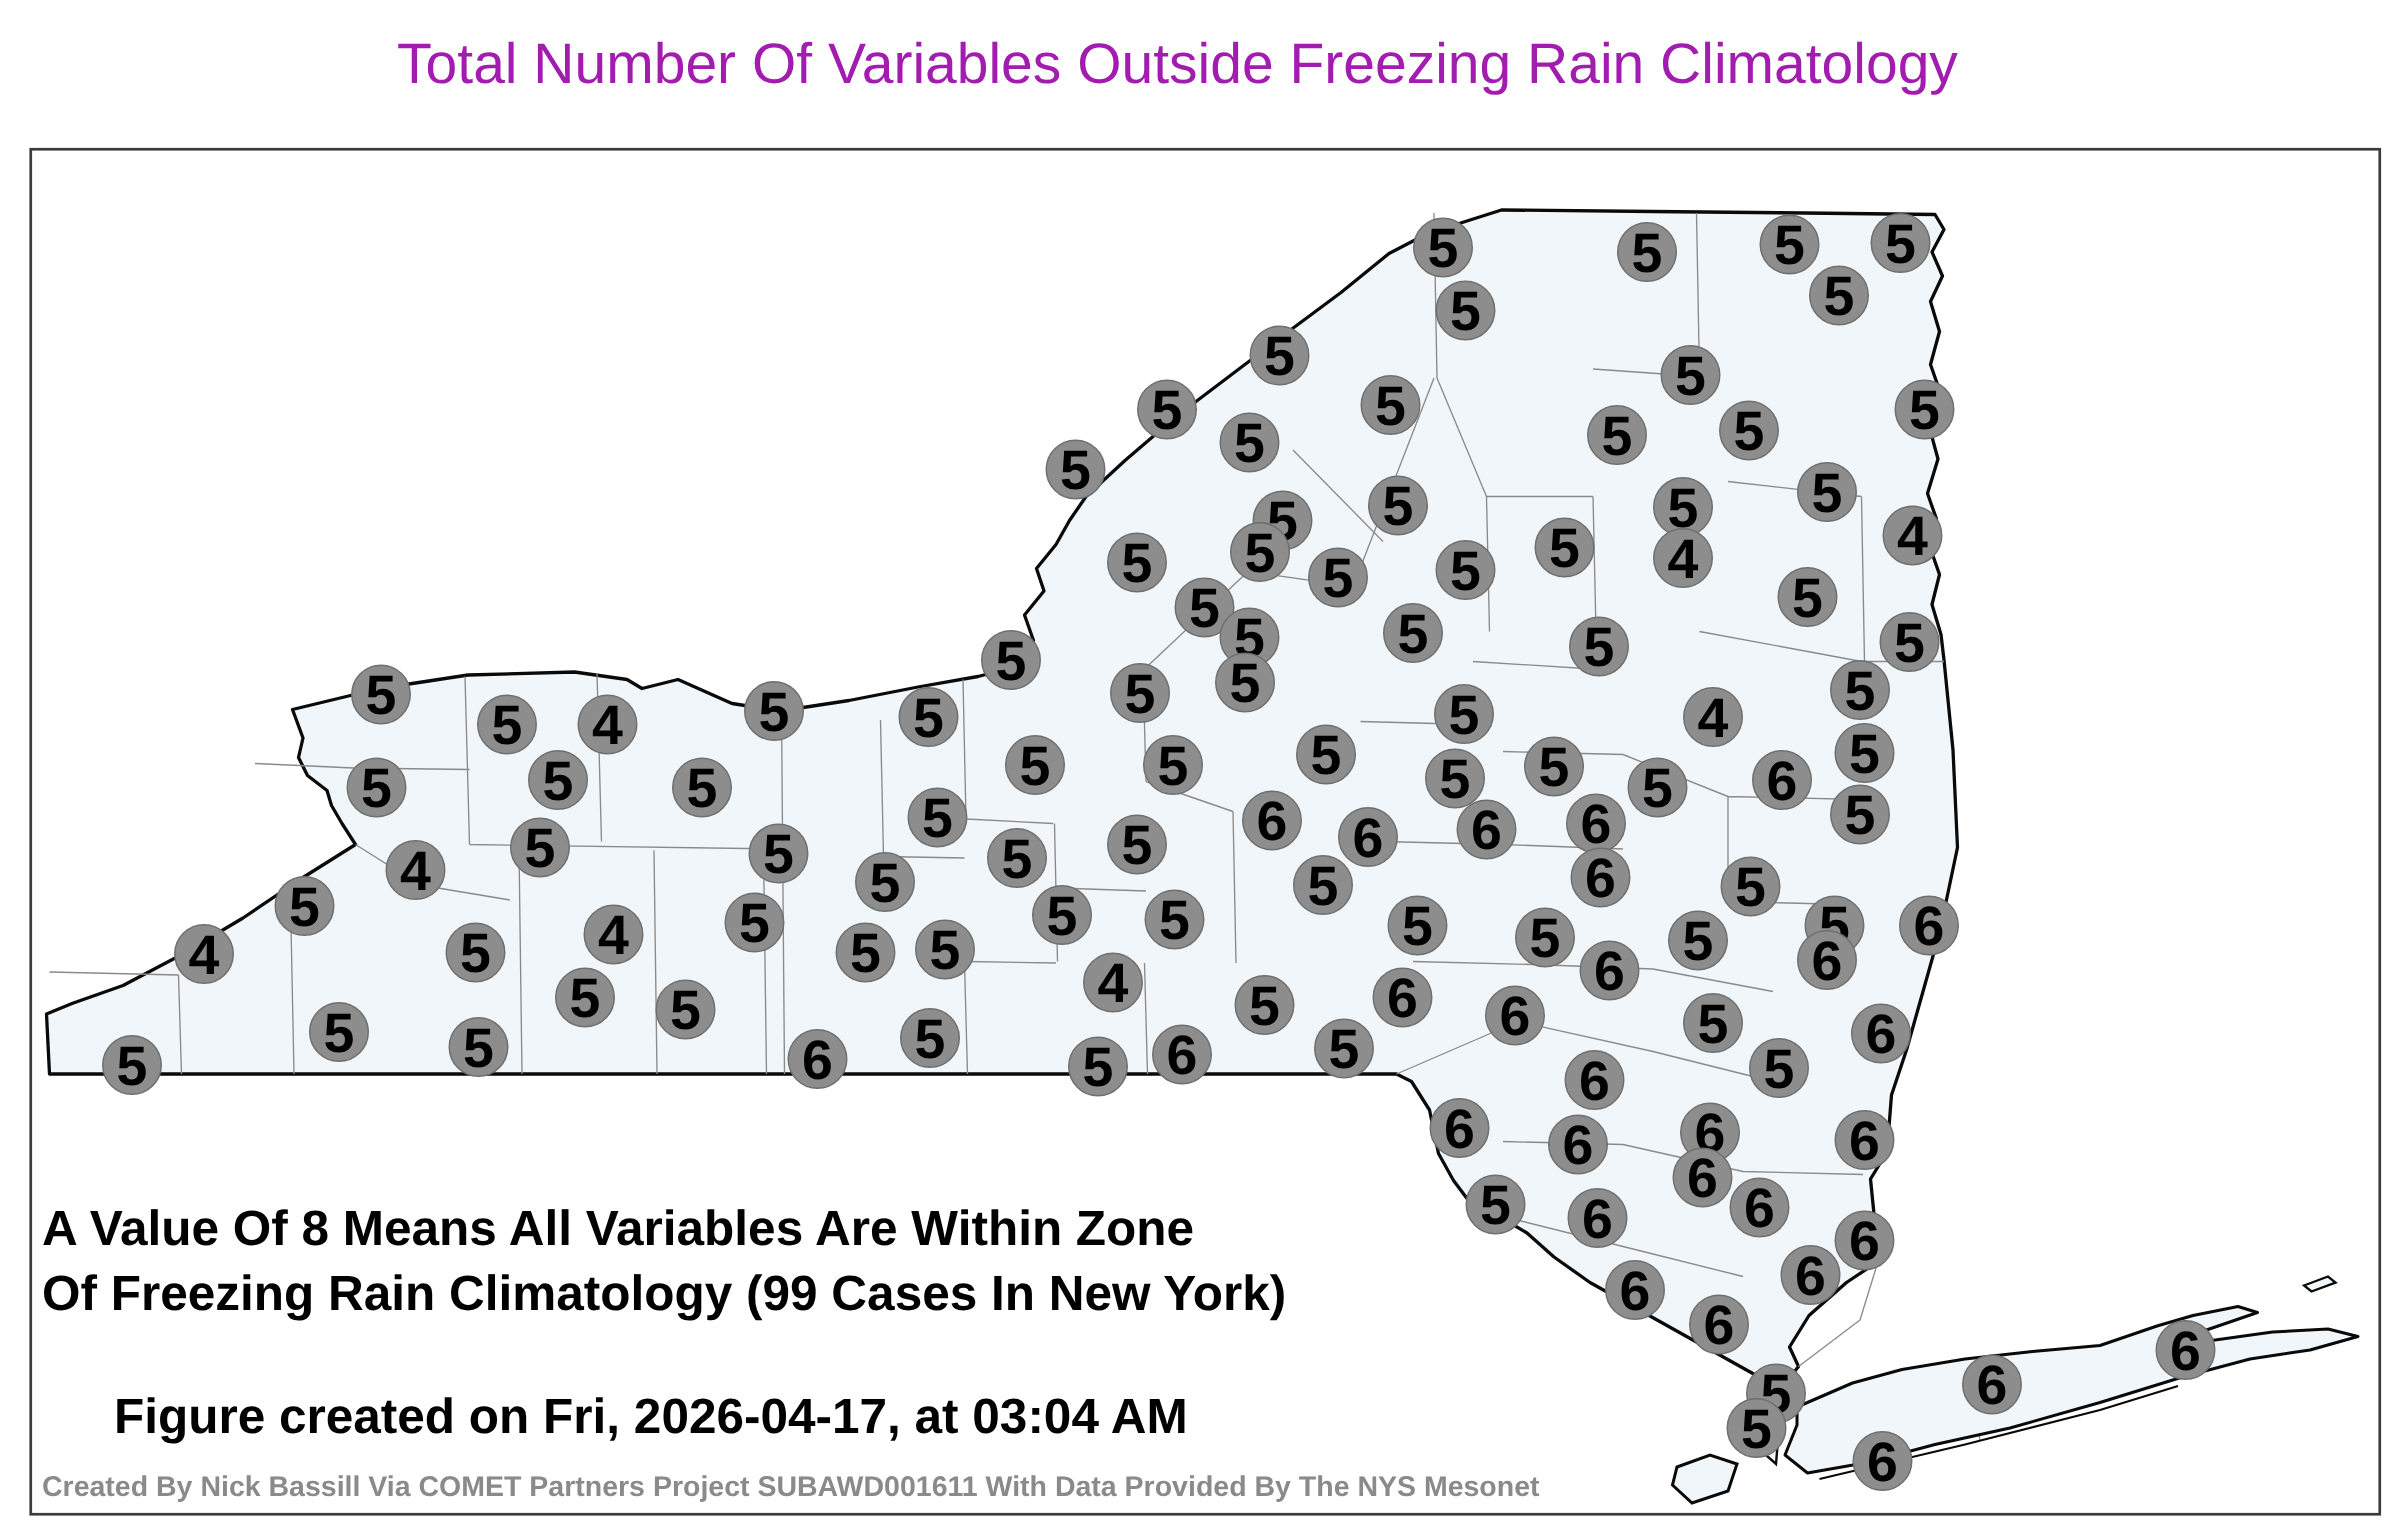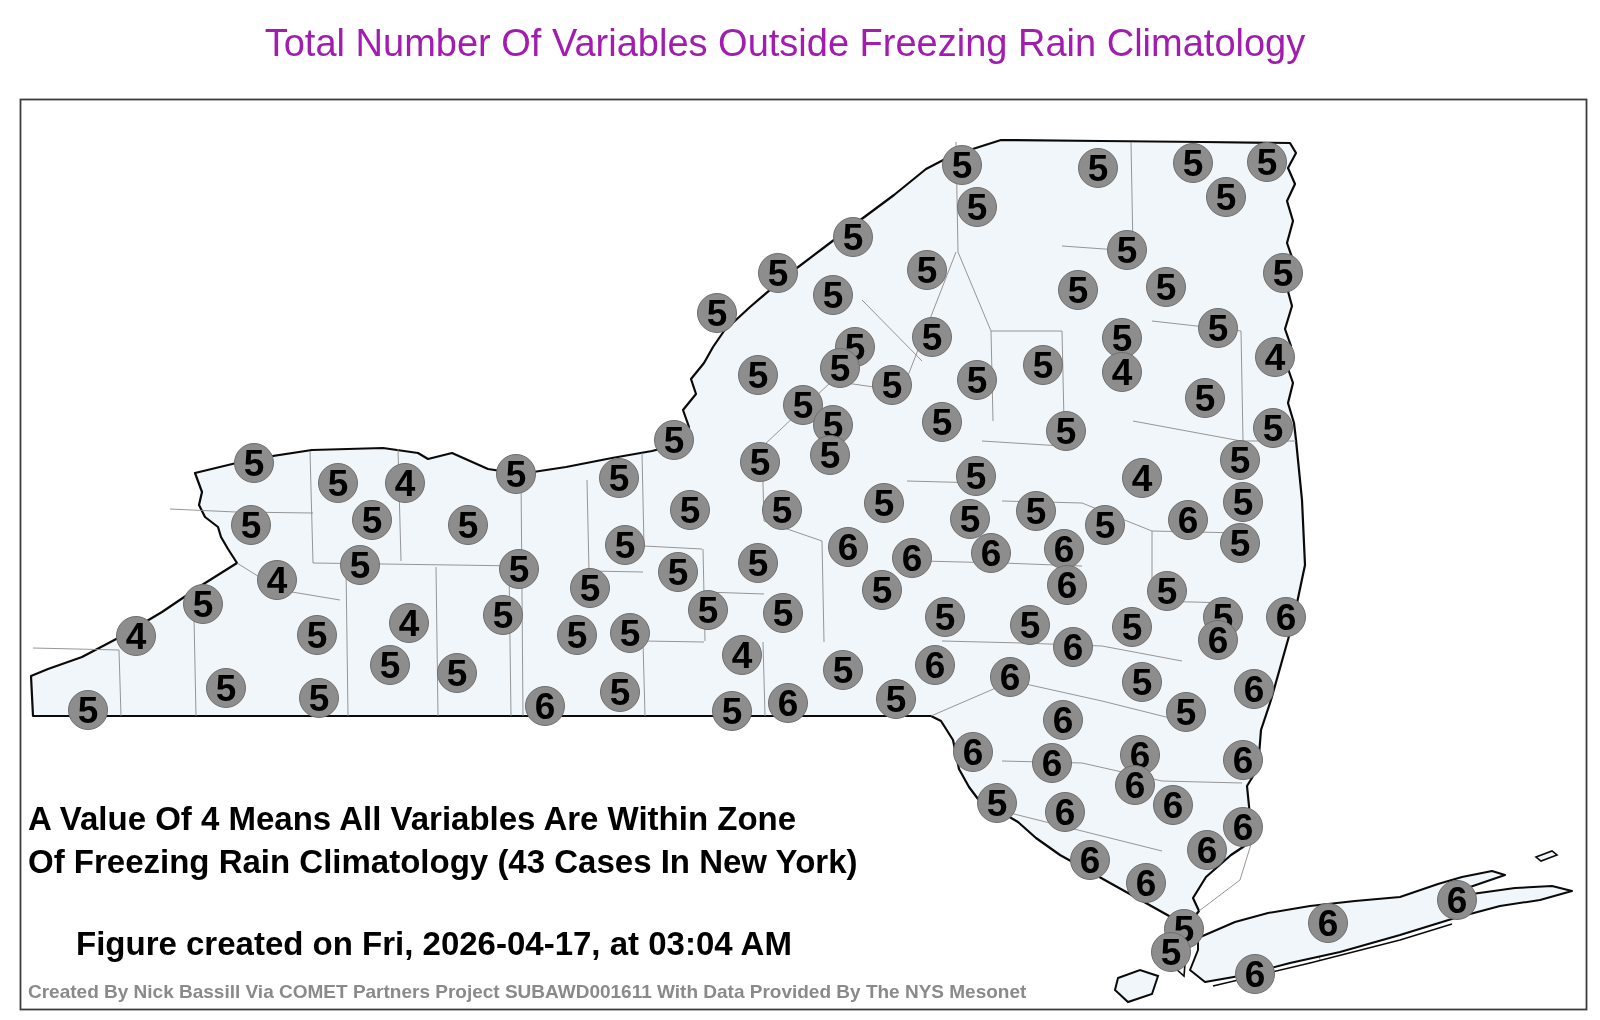--- a/index.html
+++ b/index.html
@@ -587,21 +587,21 @@
           <text x="1457" y="913" text-anchor="middle" fill="#000000" class="marker-value">6</text>
         </g>
         <g>
           <circle cx="1255" cy="974" r="19.5" fill="#8d8d8d" stroke="#6f6f6f" stroke-width="1"></circle>
           <text x="1255" y="987" text-anchor="middle" fill="#000000" class="marker-value">6</text>
         </g>
       </g>
   </svg>
 
   <div class="note-block">
-    <div>A Value Of 4 Means All Variables Are Within Zone</div>
-    <div>Of Freezing Rain Climatology (43 Cases In New York)</div>
+    <div>A Value Of 8 Means All Variables Are Within Zone</div>
+    <div>Of Freezing Rain Climatology (99 Cases In New York)</div>
   </div>
 
   <div id="created-line">Figure created on Fri, 2026-04-17, at 03:04 AM</div>
 
   <div id="credit-line">Created By Nick Bassill Via COMET Partners Project SUBAWD001611 With Data Provided By The NYS Mesonet</div>
 
 </div>
 
 </body></html>

